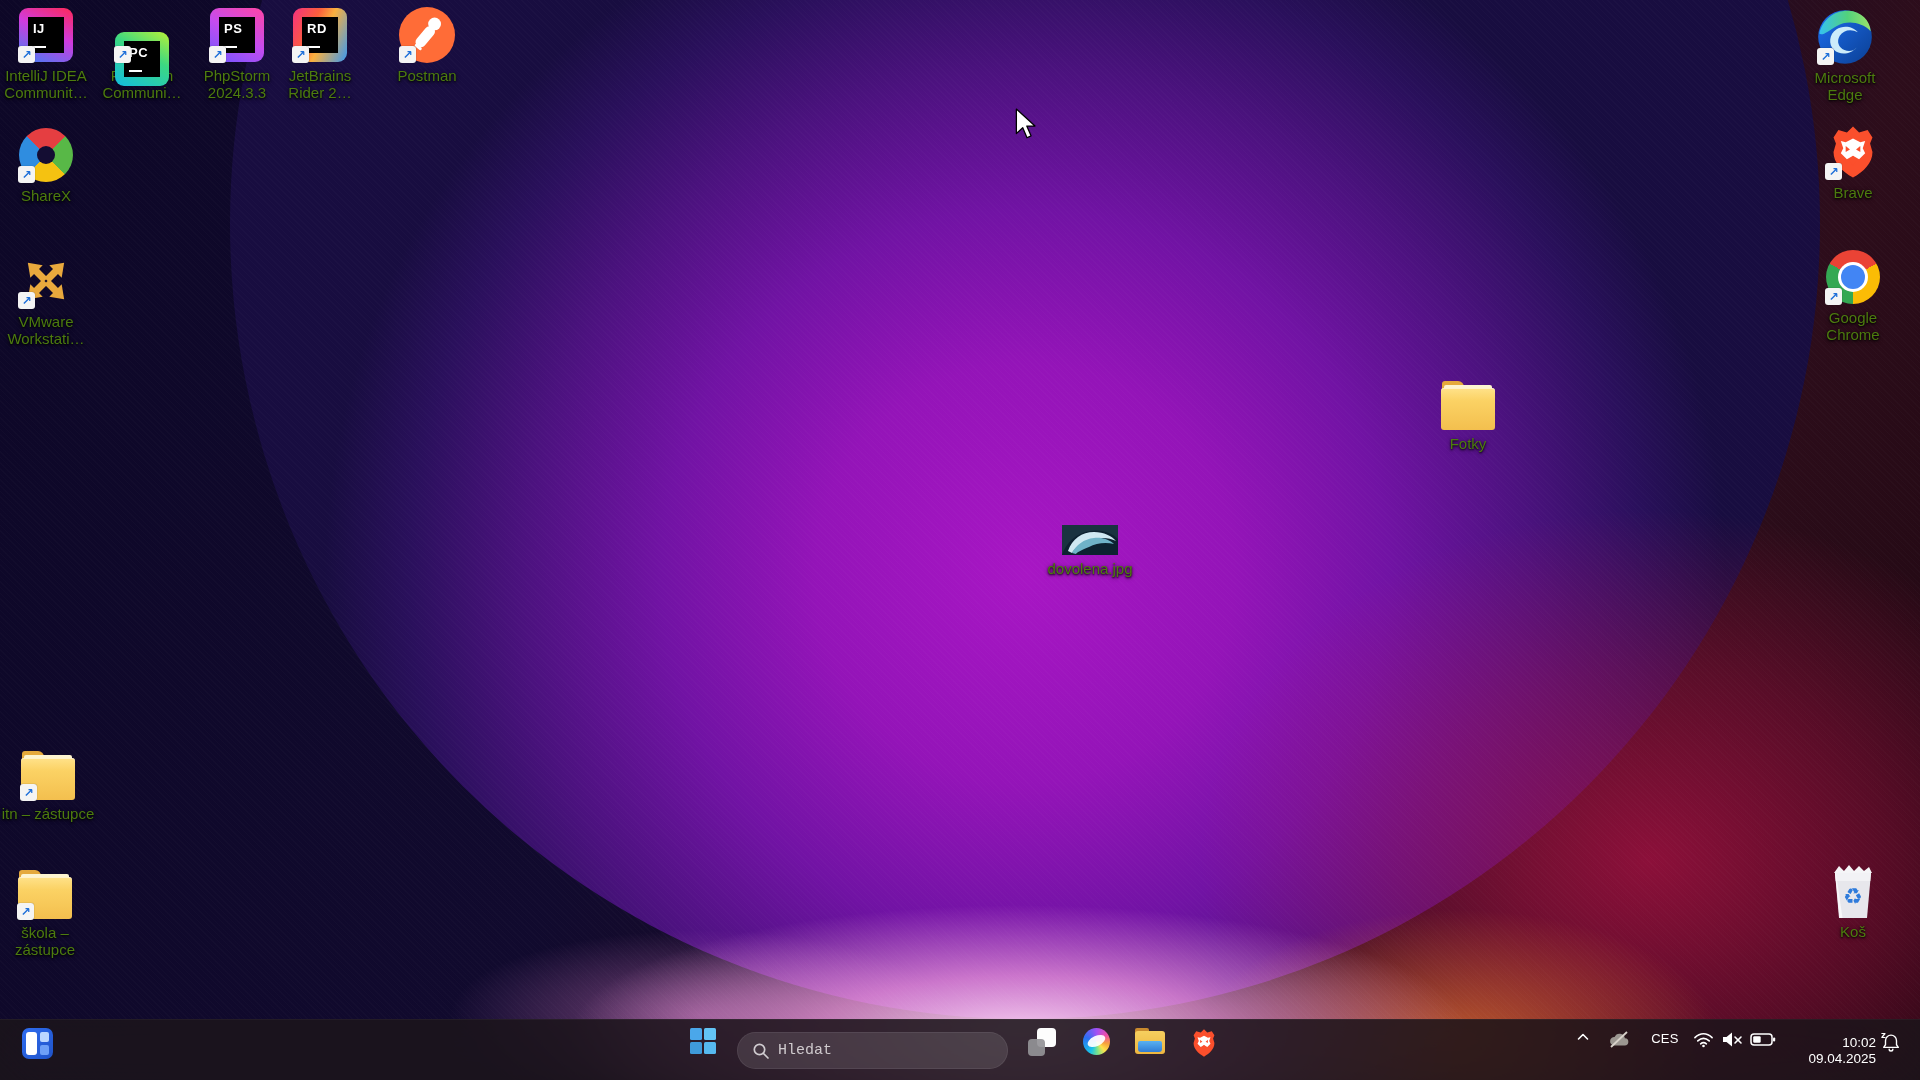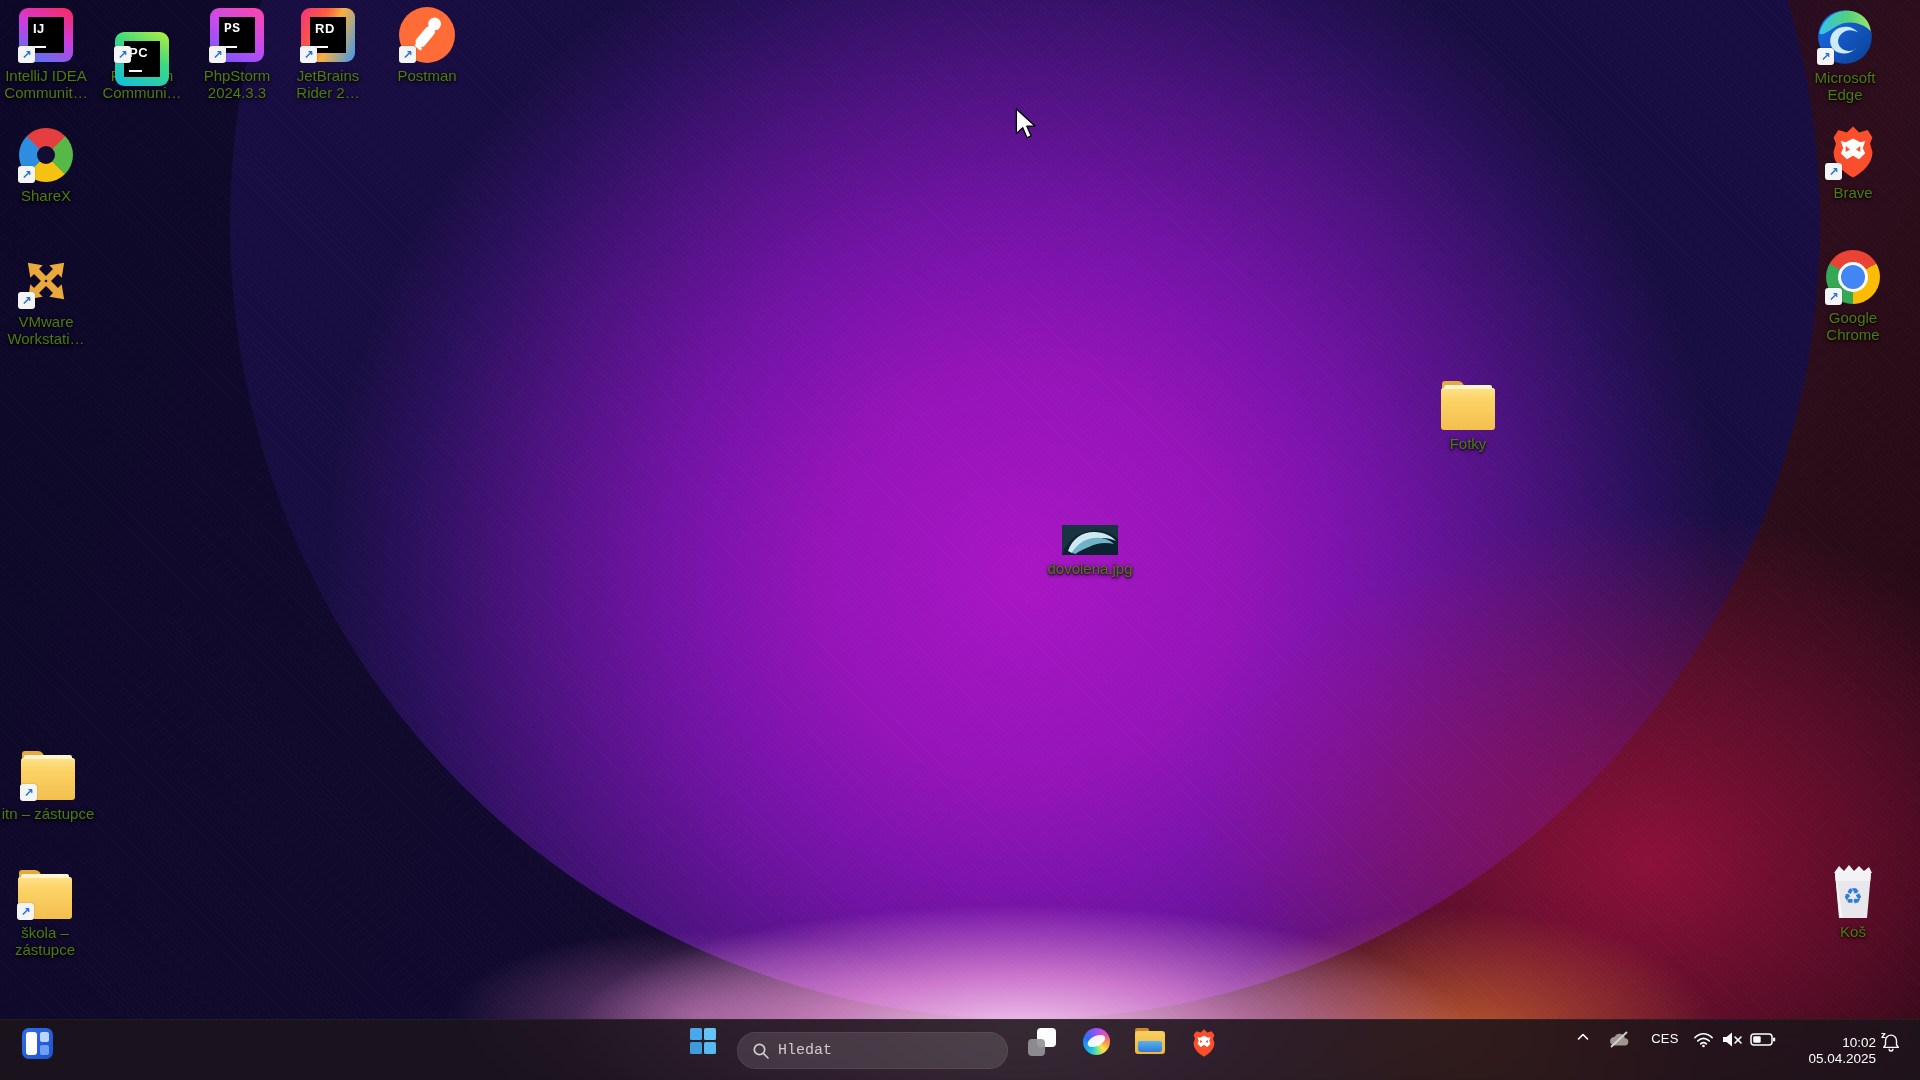--- a/index.html
+++ b/index.html
@@ -31,21 +31,21 @@
   .sc { position:absolute; left:1px; bottom:1px; width:17px; height:17px; background:#f4f4f4;
     border-radius:3px; box-shadow:0 0 1px rgba(0,0,0,.55); display:flex; align-items:center; justify-content:center; }
   .sc::after { content:"↗"; color:#1e6fd9; font-size:12px; font-weight:700; line-height:1; }
 
   .jb { width:54px; height:54px; border-radius:9px; position:relative; }
   .jb .blk { position:absolute; left:50%; top:50%; transform:translate(-50%,-50%); width:36px; height:36px;
     background:#000; color:#fff; font-weight:700; font-size:13px; letter-spacing:.5px; padding:4px 0 0 5px; }
   .jb .blk::after { content:""; position:absolute; left:5px; bottom:5px; width:13px; height:2.5px; background:#fff; }
   .g-ij { background:linear-gradient(205deg,#fe2857 0%,#d03bde 45%,#3b82f6 100%); }
   .g-pc { background:linear-gradient(210deg,#b8f137 0%,#3cd882 42%,#12bde0 100%);margin-top:48px; }
-  .g-ps { background:linear-gradient(210deg,#ff45a4 0%,#c44cf0 50%,#6b57ff 100%);font-family:Liberation Mono, monospace; }
+  .g-ps { background:linear-gradient(210deg,#ff45a4 0%,#c44cf0 50%,#6b57ff 100%); }
   .g-rd { background:linear-gradient(115deg,#f5317f 0%,#fb5e3c 35%,#f9b03f 55%,#3a98f2 100%); }
 
   .circle56 { width:56px; height:56px; border-radius:50%; position:relative; overflow:hidden; }
   .bg-postman { background:#ff6c37; }
   .bg-docker { background:#1d90e6; }
 
   .sharex { width:54px; height:54px; border-radius:50%;
     background:conic-gradient(from -45deg, #e53e41 0 25%, #58b847 25% 50%, #f5c211 50% 75%, #2f8de0 75% 100%); position:relative; }
   .sharex::after { content:""; position:absolute; left:50%; top:50%; width:18px; height:18px;
     transform:translate(-50%,-50%); border-radius:50%; background:#140d33; }
@@ -158,21 +158,21 @@
     <div class="dart">
         <div class="jb g-ps">
           <div class="blk"><span>PS</span></div>
         </div>
       <div class="sc"></div>
       </div>
     <div class="dlabel">PhpStorm
 2024.3.3</div>
   </div>
 
-  <div class="dicon" style="left:280px;top:6px">
+  <div class="dicon" style="left:272px;top:6px">
     <div class="dart">
         <div class="jb g-rd">
           <div class="blk"><span>RD</span></div>
         </div>
       <div class="sc"></div>
       </div>
     <div class="dlabel">JetBrains
 Rider 2…</div>
   </div>
 
@@ -437,21 +437,21 @@
           <svg width="26" height="17" viewBox="0 0 26 17">
             <rect x="1" y="3" width="21" height="11" rx="3" fill="none" stroke="#fff" stroke-width="1.5"></rect>
             <rect x="23" y="6.5" width="2.2" height="4" rx="1" fill="#fff"></rect>
             <rect x="3.2" y="5.2" width="7.5" height="6.6" rx="1.2" fill="#fff"></rect>
           </svg>
         </div>
       </button>
 
       <button class="tb-btn tray-clock">
         <span>10:02</span>
-        <span>05.04.2025</span>
+        <span>09.04.2025</span>
       </button>
 
       <button class="tb-btn w30">
         <svg width="22" height="22" viewBox="0 0 24 24">
           <path d="M12 4.5 a6 6 0 0 1 6 6 v4.5 l2 2.8 H4 l2 -2.8 v-4.5 a6 6 0 0 1 6 -6 Z" fill="none" stroke="#fff" stroke-width="1.5" stroke-linejoin="round"></path>
           <path d="M10 19.8 a2 2 0 0 0 4 0" fill="none" stroke="#fff" stroke-width="1.5" stroke-linecap="round"></path>
           <text x="1" y="8" font-size="9" fill="#fff" font-family="DejaVu Sans" font-weight="bold">z</text>
         </svg>
       </button>
     </div>

